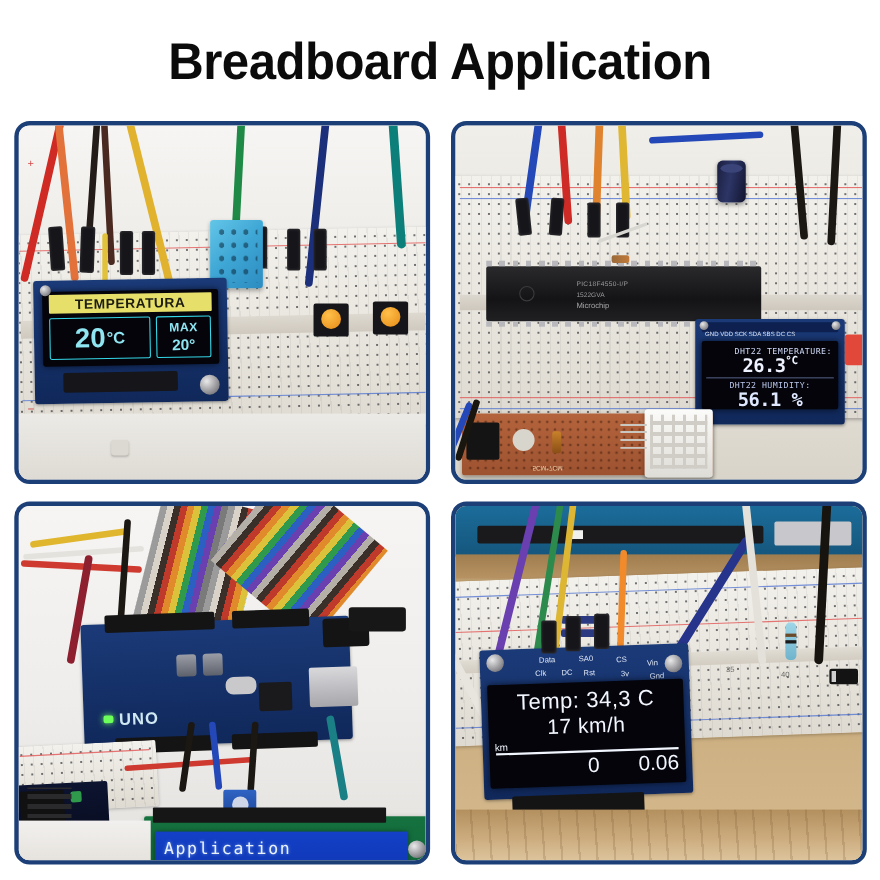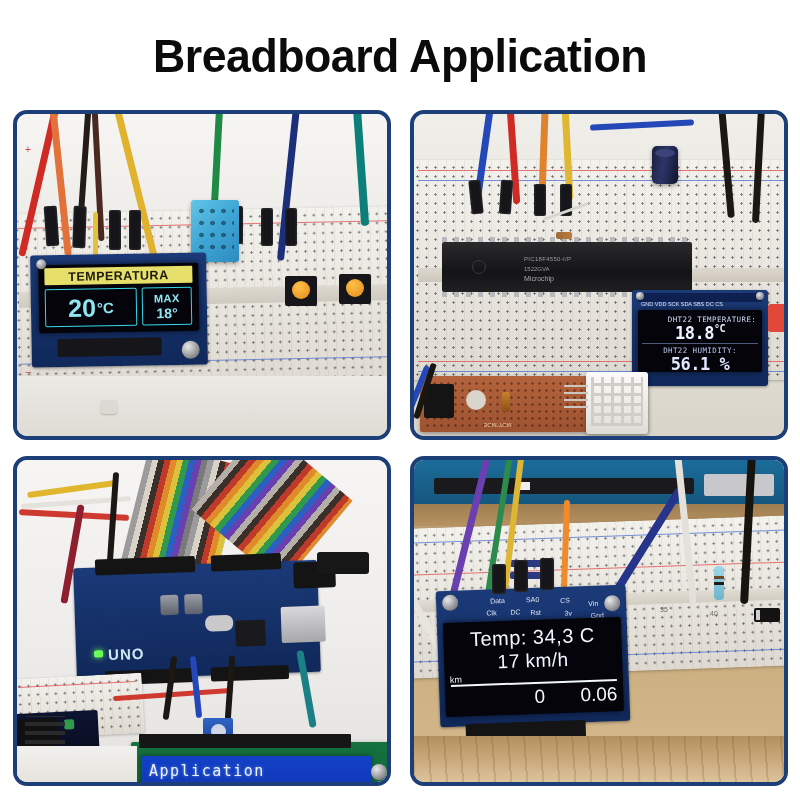--- a/index.html
+++ b/index.html
@@ -177,21 +177,21 @@
         <div class="abs pcb-blue" style="left:14px;top:140px;width:176px;height:112px;transform:rotate(-1deg);">
           <div class="abs">
             <div class="oled" style="left:8px;top:10px;width:160px;height:68px;">
               <div class="p1-hdr">TEMPERATURA</div>
               <div class="p1-box p1-temp">
                 <span>20</span>
                   <span class="deg">°C</span>
               </div>
               <div class="p1-box p1-maxbox">
                 <span class="p1-maxlabel">MAX</span>
-                <span class="p1-maxval">18°</span>
+                <span class="p1-maxval">20°</span>
               </div>
             </div>
           </div>
           <div class="abs" style="left:26px;top:84px;width:104px;height:18px;background:#15151a;border-radius:2px;"></div>
           <div class="screw" style="right:8px;bottom:6px;width:18px;height:18px;"></div>
           <div class="screw" style="left:6px;top:4px;width:10px;height:10px;"></div>
         </div>
 
         <div class="abs" style="left:268px;top:162px;width:32px;height:30px;background:#16161a;border-radius:2px;">
           <div class="abs" style="left:7px;top:5px;width:18px;height:18px;border-radius:50%;background:radial-gradient(circle at 38% 32%, #ffc04a, #e58a16);"></div>
@@ -244,21 +244,21 @@
         </div>
         <div class="abs" style="left:142px;top:118px;width:16px;height:7px;background:linear-gradient(90deg,#9a6a3a,#c07a3a);border-radius:2px;"></div>
         <div class="wire" style="left:128px;top:96px;width:48px;height:3px;background:#d8d6d0;transform:rotate(-20deg);"></div>
 
         <div class="abs pcb-blue" style="left:218px;top:176px;width:136px;height:96px;">
           <div class="abs" style="left:6px;top:3px;right:6px;height:9px;background:#0d2050;border-radius:1px;"></div>
           <div class="pinlbl" style="left:9px;top:11px;">GND VDD SCK SDA SBS DC CS</div>
           <div class="oled" style="left:6px;top:20px;width:124px;height:62px;">
             <div class="p2-line-a">DHT22 TEMPERATURE:</div>
             <div class="p2-val-a">
-              <span>18.8</span><span class="deg">°C</span>
+              <span>26.3</span><span class="deg">°C</span>
             </div>
             <div class="p2-div"></div>
             <div class="p2-line-b">DHT22 HUMIDITY:</div>
             <div class="p2-val-b">56.1 %</div>
           </div>
           <div class="screw" style="left:4px;top:2px;width:8px;height:8px;"></div>
           <div class="screw" style="right:4px;top:2px;width:8px;height:8px;"></div>
         </div>
         <div class="abs" style="left:354px;top:190px;width:18px;height:28px;background:#e2483a;border-radius:3px;"></div>
 

